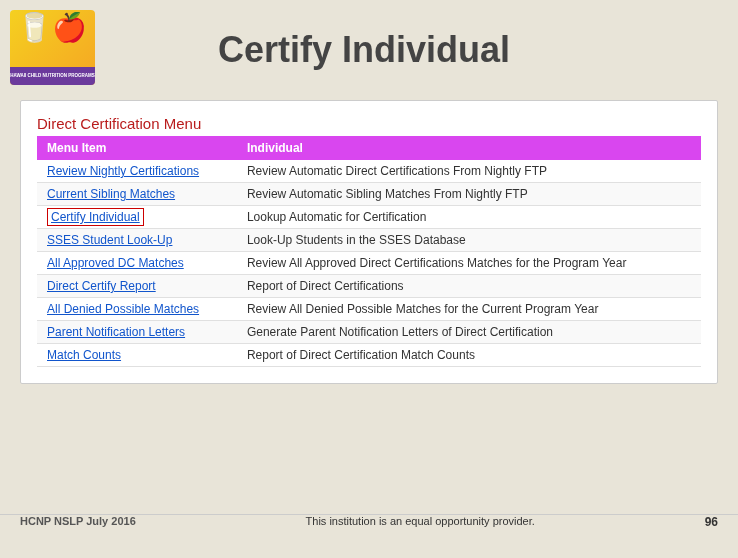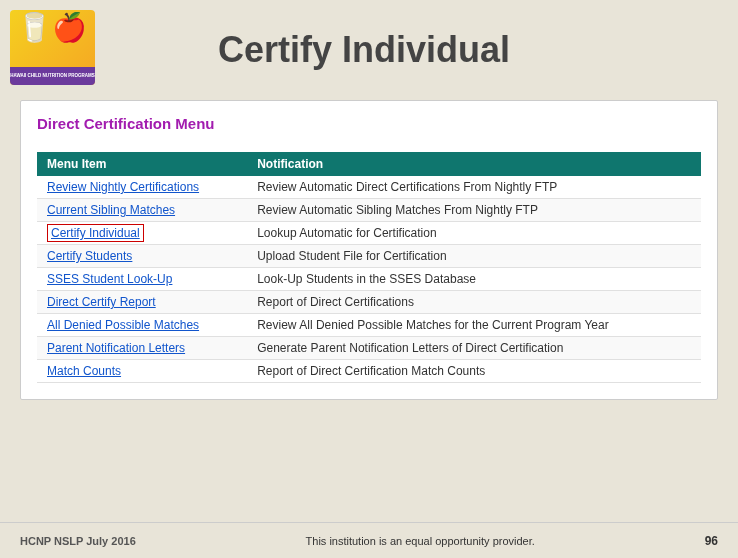--- a/index.html
+++ b/index.html
@@ -80,32 +80,32 @@
     .card {
       margin: 0 20px 10px 20px;
       background: white;
       border: 1px solid #ccc;
       border-radius: 2px;
       padding: 14px 16px 16px 16px;
     }
 
     .card-title {
       font-size: 15px;
-      font-weight: bold;
-      color: #a21caf;
-      margin-bottom: 20px;
+      font-weight: normal;
+      color: #b91c1c;
+      margin-bottom: 4px;
     }
 
     .menu-table {
       width: 100%;
       border-collapse: collapse;
     }
 
     .menu-table thead tr {
-      background-color: #0f766e;
+      background-color: #d946ef;
       color: white;
     }
 
     .menu-table thead th {
       padding: 5px 10px;
       font-size: 12px;
       font-weight: bold;
       text-align: left;
     }
 
@@ -135,24 +135,23 @@
       padding: 1px 3px;
       color: #1155cc;
     }
 
     
     .footer {
       position: absolute;
       bottom: 0;
       left: 0;
       right: 0;
-      height: 36px;
+      height: 44px;
       background-color: #e8e4d8;
       display: flex;
-      align-items: center;
       justify-content: space-between;
       padding: 0 20px;
       border-top: 1px solid #ccc;
     }
 
     .footer-left {
       font-size: 11px;
       color: #555;
       font-weight: bold;
     }
@@ -183,43 +182,43 @@
   </div>
   <h1 class="page-title">Certify Individual</h1>
 </div>
 
 <div class="card">
   <div class="card-title">Direct Certification Menu</div>
   <table class="menu-table">
     <thead>
       <tr>
         <th>Menu Item</th>
-        <th>Notification</th>
+        <th>Individual</th>
       </tr>
     </thead>
     <tbody id="table-body">
     <tr>
           <td><span class="menu-link">Review Nightly Certifications</span></td>
           <td>Review Automatic Direct Certifications From Nightly FTP</td>
         </tr>
         <tr>
           <td><span class="menu-link">Current Sibling Matches</span></td>
           <td>Review Automatic Sibling Matches From Nightly FTP</td>
         </tr>
         <tr>
           <td><span class="menu-link active-item">Certify Individual</span></td>
           <td>Lookup Automatic for Certification</td>
         </tr>
         <tr>
-          <td><span class="menu-link">Certify Students</span></td>
-          <td>Upload Student File for Certification</td>
-        </tr>
-        <tr>
           <td><span class="menu-link">SSES Student Look-Up</span></td>
           <td>Look-Up Students in the SSES Database</td>
+        </tr>
+        <tr>
+          <td><span class="menu-link">All Approved DC Matches</span></td>
+          <td>Review All Approved Direct Certifications Matches for the Program Year</td>
         </tr>
         <tr>
           <td><span class="menu-link">Direct Certify Report</span></td>
           <td>Report of Direct Certifications</td>
         </tr>
         <tr>
           <td><span class="menu-link">All Denied Possible Matches</span></td>
           <td>Review All Denied Possible Matches for the Current Program Year</td>
         </tr>
         <tr>

